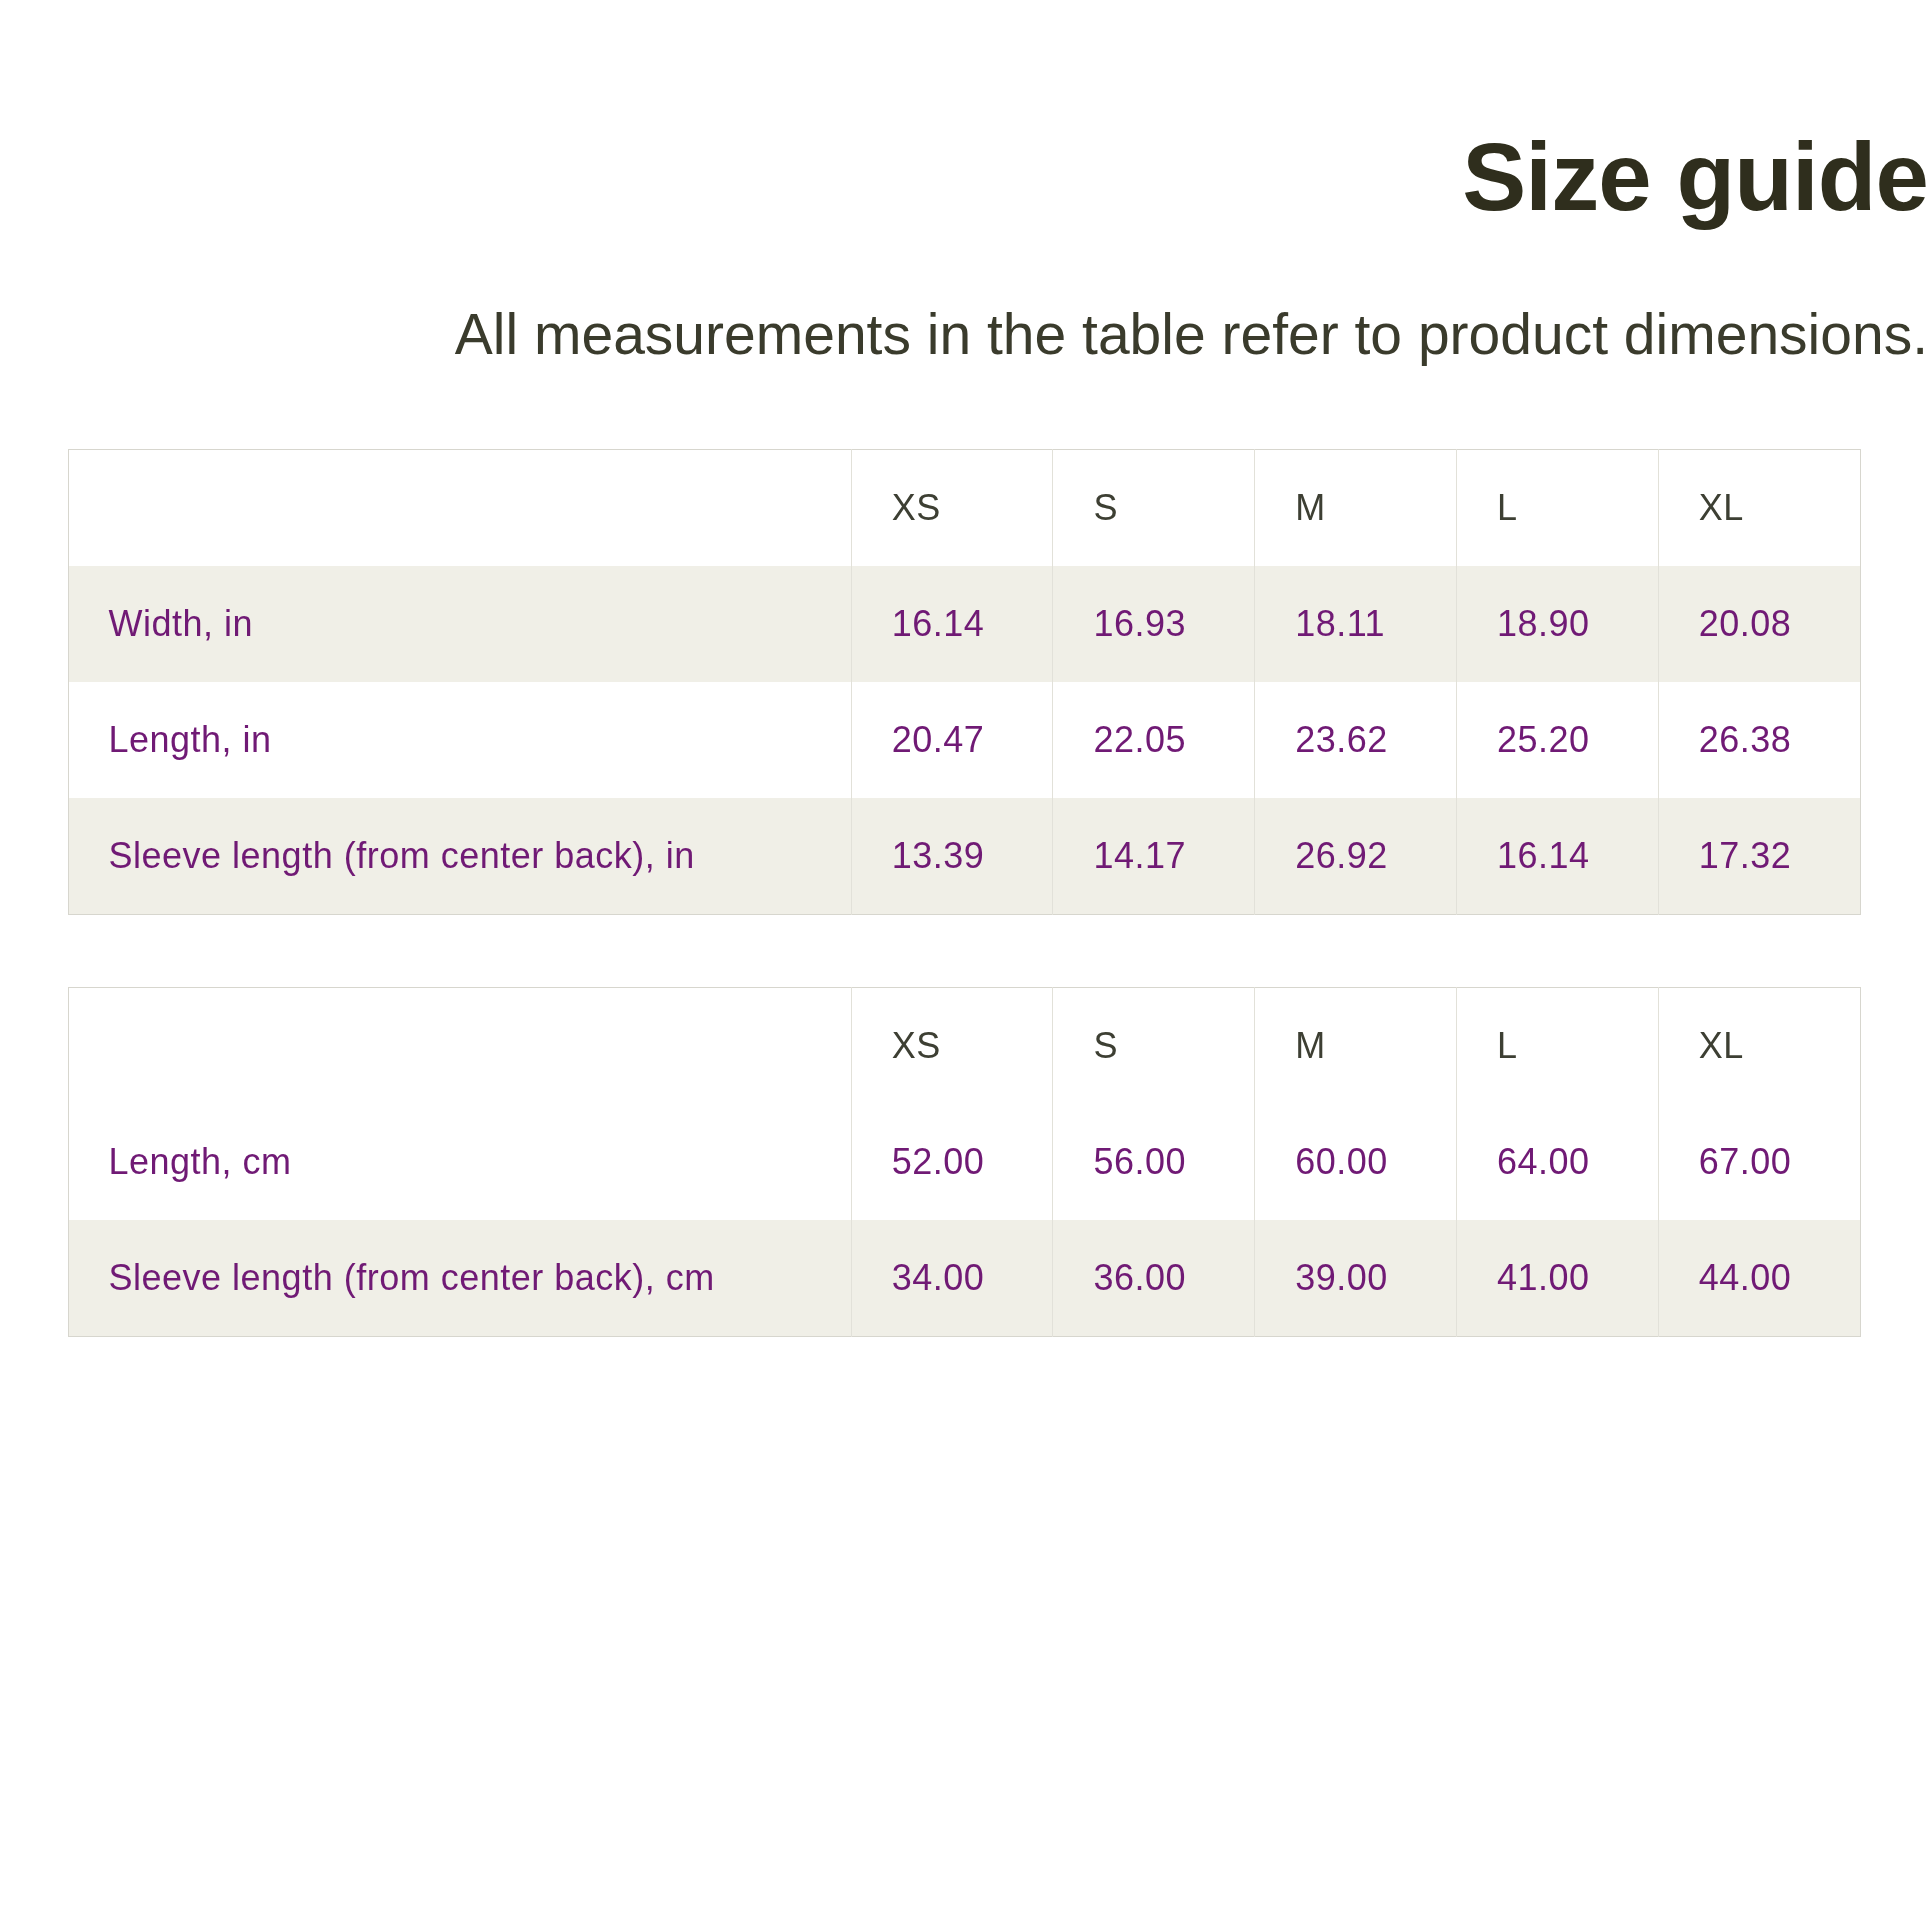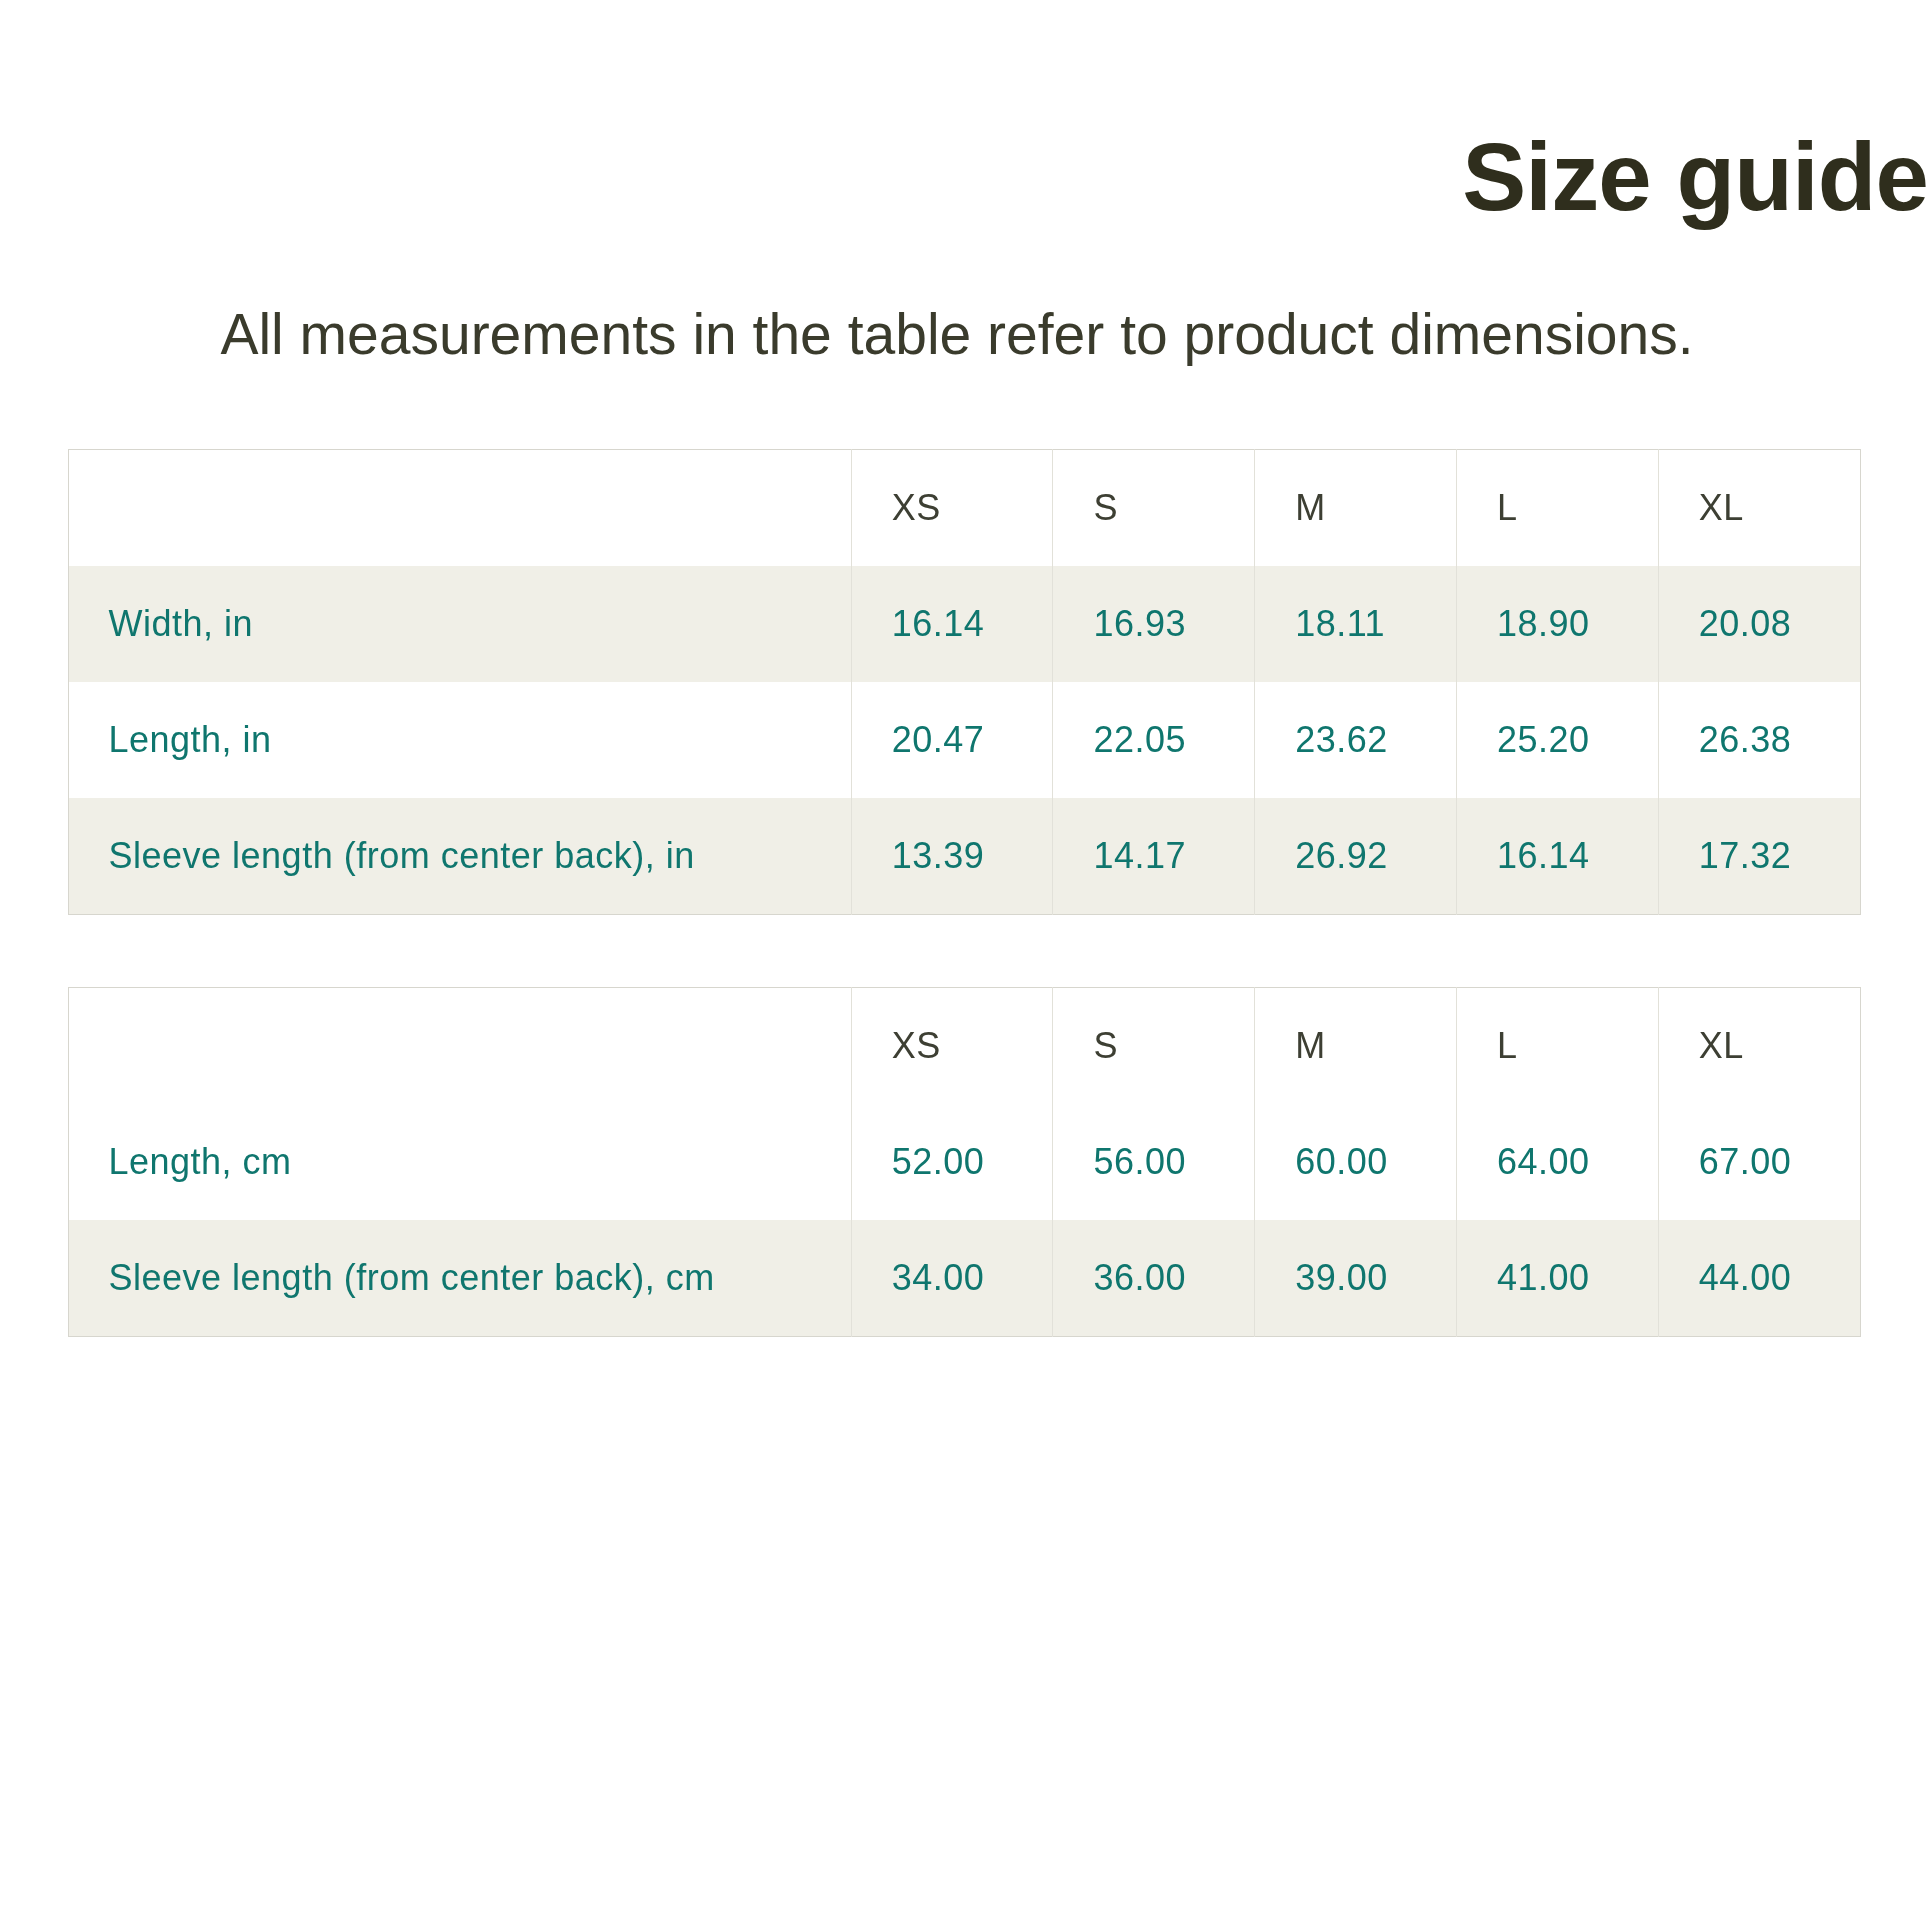--- a/index.html
+++ b/index.html
@@ -18,22 +18,22 @@
   .title {
     margin: 122px 0 0 12px;
     text-align: right;
     font-size: 96px;
     font-weight: 700;
     letter-spacing: -0.9px;
     color: #2f2e1d;
     line-height: 1.15;
   }
   .subtitle {
-    margin: 68px 14px 0 0;
-    text-align: center;
+    margin: 68px 0 0 0;
+    text-align: right;
     font-size: 57px;
     font-weight: 400;
     color: #3a3b2c;
     line-height: 1.2;
   }
   table.size-table {
     width: 1793px;
     margin: 80px auto 0 auto;
     border-collapse: collapse;
     table-layout: fixed;
@@ -43,21 +43,21 @@
     margin-top: 72px;
   }
   .size-table th,
   .size-table td {
     height: 116px;
     padding: 0 9.4px 0 40px;
     text-align: left;
     vertical-align: middle;
     font-size: 36px;
     font-weight: 400;
-    color: #0f766e;
+    color: #701a75;
     letter-spacing: 0.5px;
   }
   .size-table th {
     color: #3d3f33;
   }
   .size-table th + th,
   .size-table td + td {
     border-left: 1.9px solid #e2e1d9;
   }
   .size-table tr.shaded {

